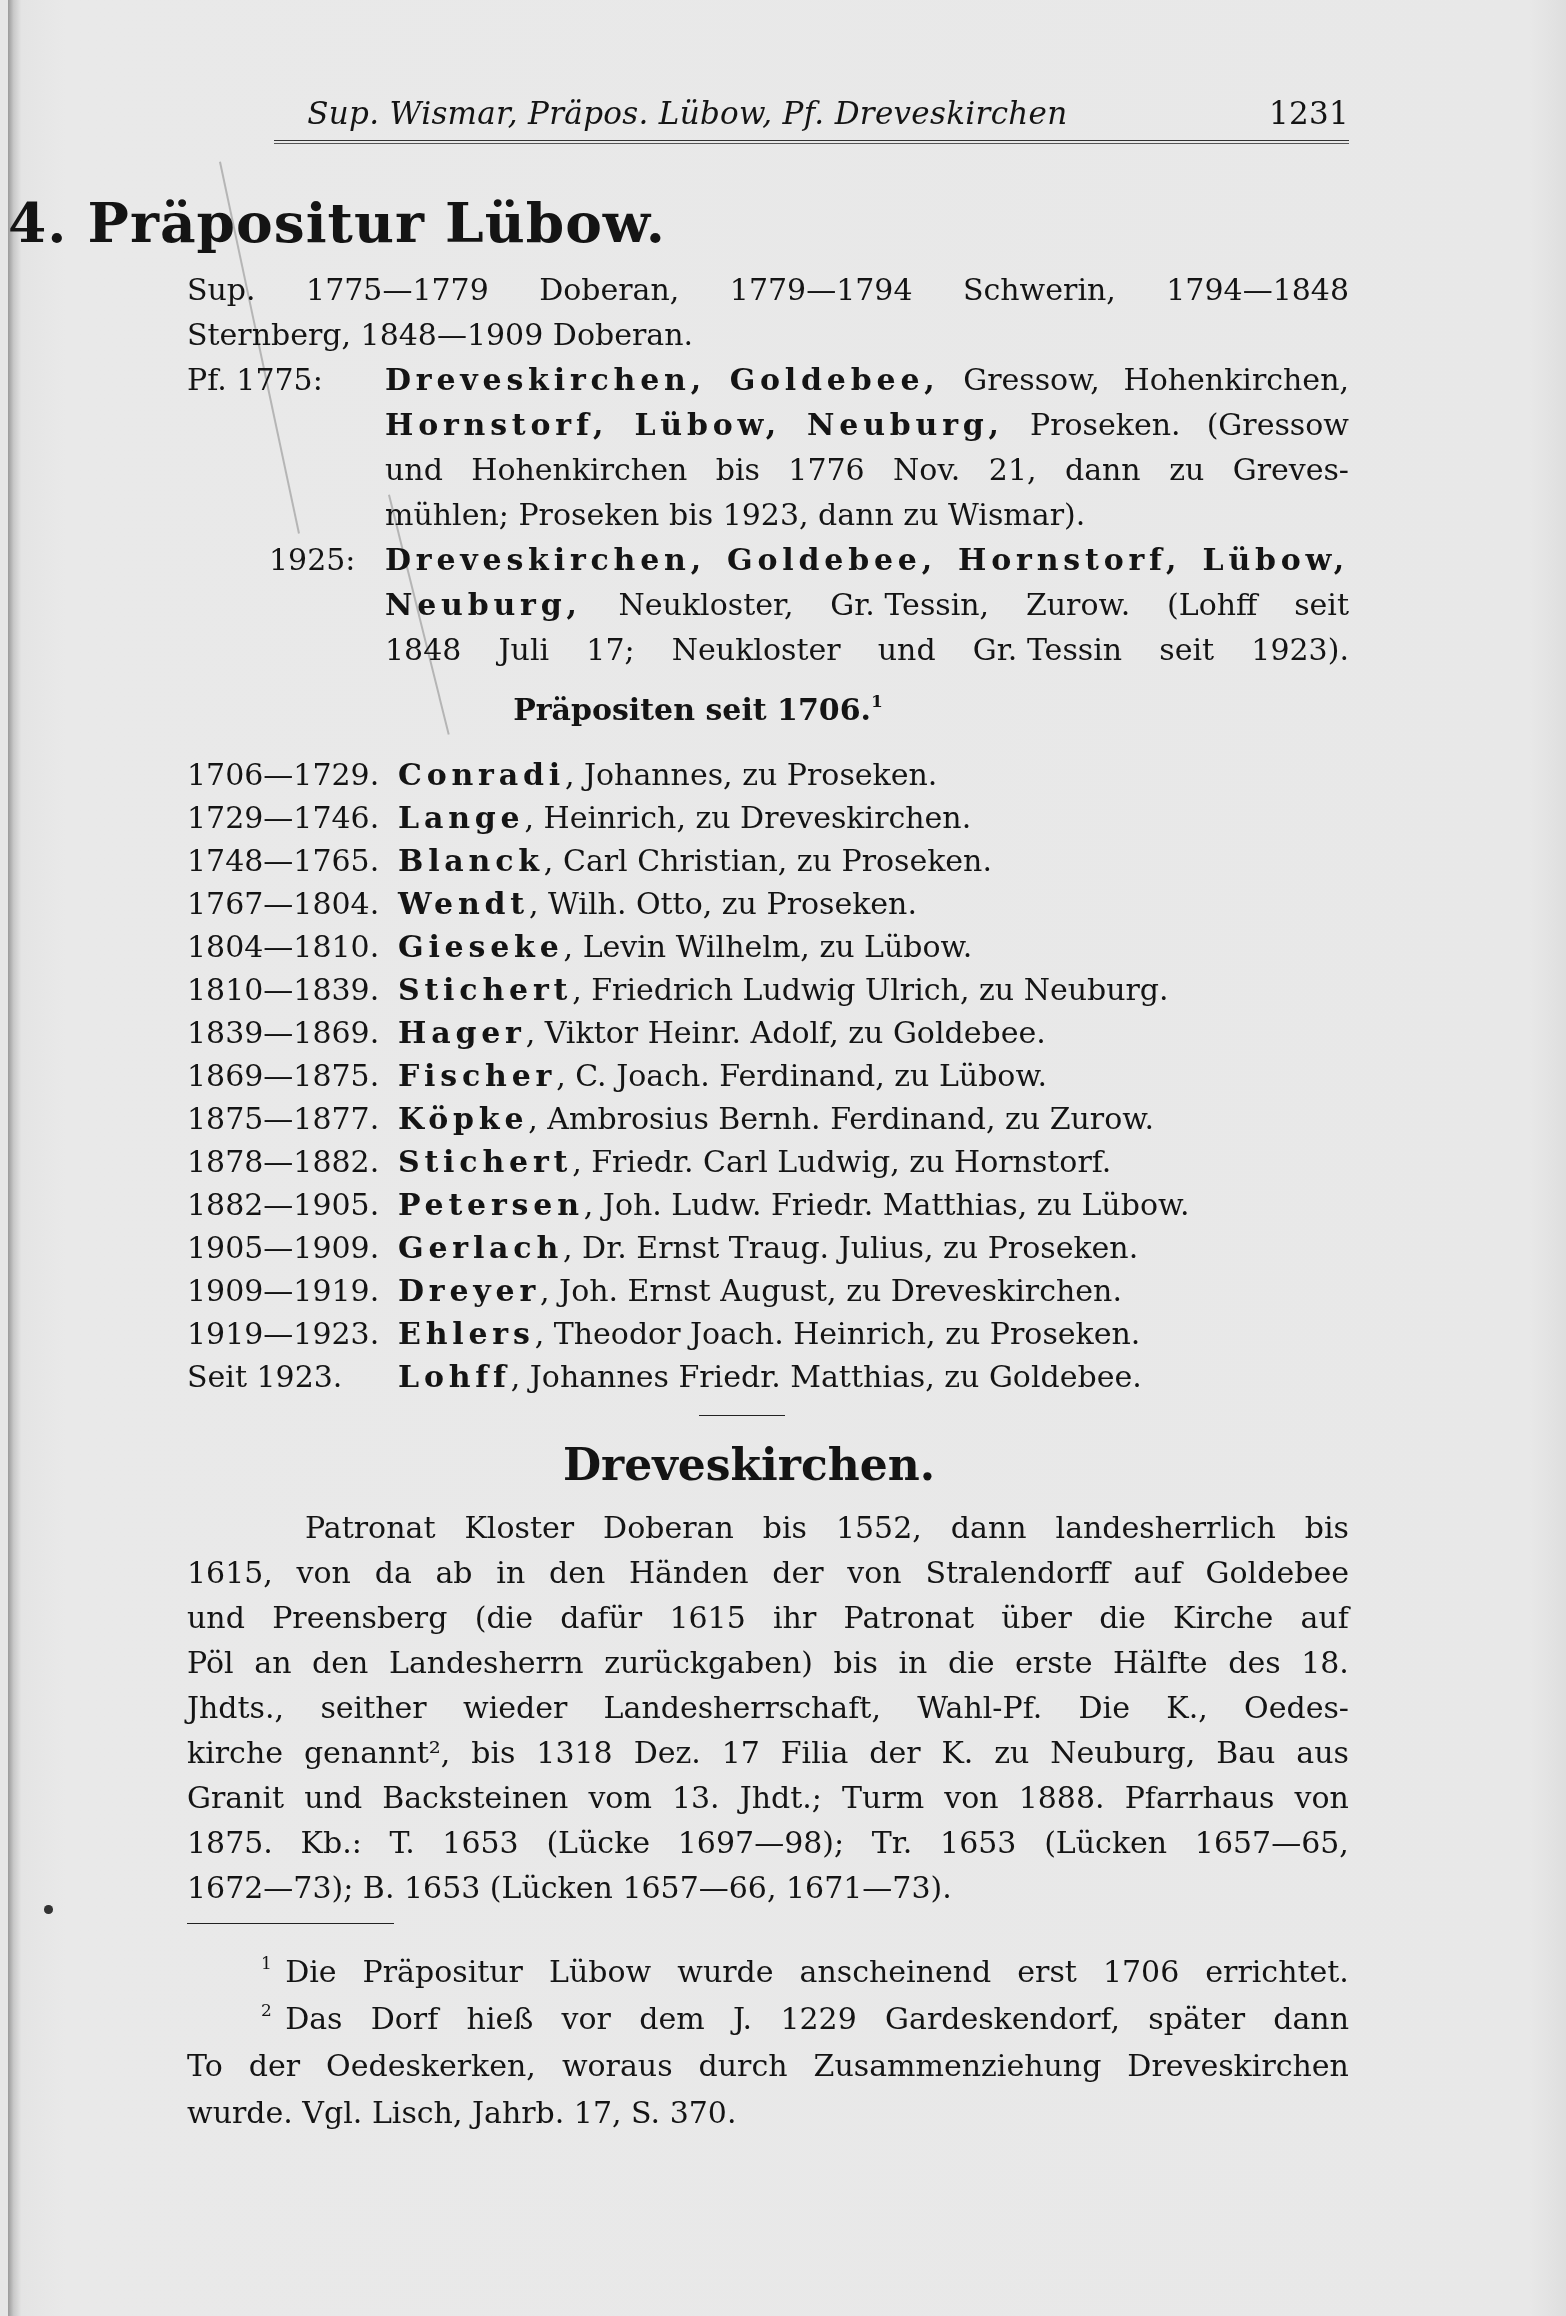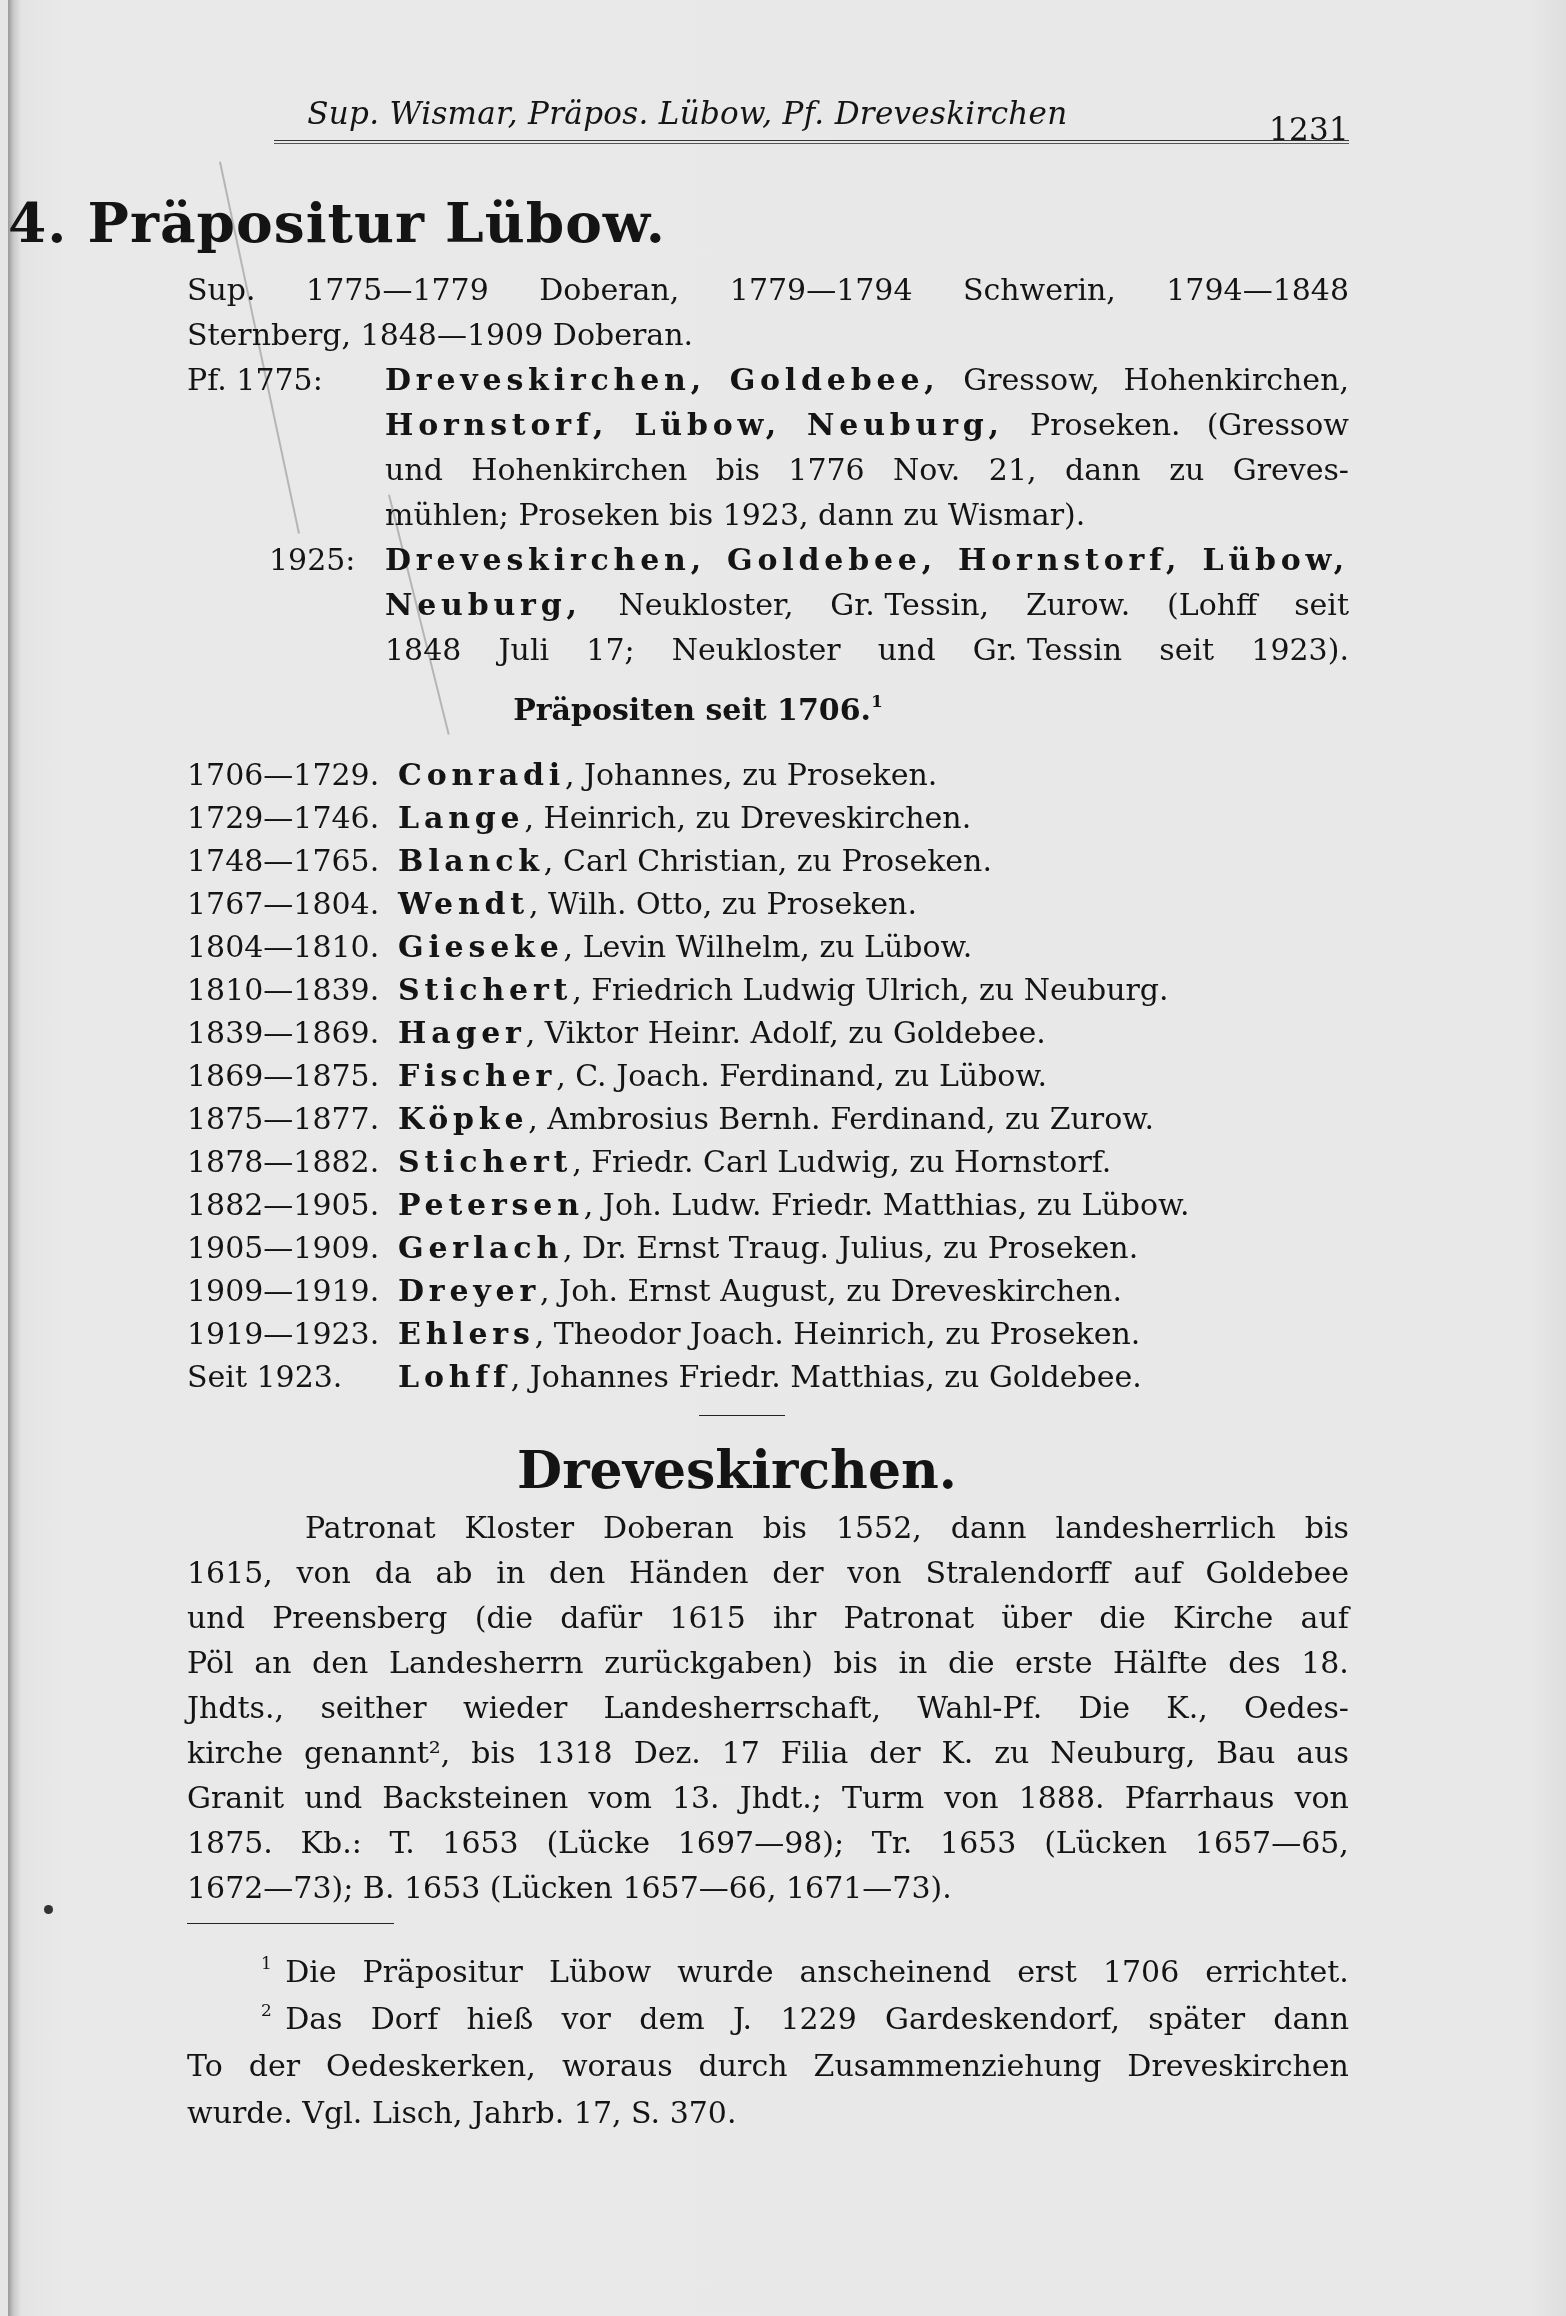--- a/index.html
+++ b/index.html
@@ -16,21 +16,21 @@
   }
   .crease {
     position: absolute; width: 1.9px; background: #8a8a8a; opacity: .55;
     transform-origin: top left;
   }
   .header {
     position: absolute; left: 285px; top: 95px; width: 1056px; height: 42px;
     font-size: 31px; font-style: italic; letter-spacing: 0.3px;
   }
   .header .running { position: absolute; left: 14.3px; top: 0; }
-  .header .pageno { position: absolute; right: 0; top: 16px; font-style: normal; }
+  .header .pageno { position: absolute; right: 0; top: 0; font-style: normal; }
   .header-rule {
     position: absolute; left: 266px; top: 140px; width: 1075px; height: 0;
     border-top: 1.9px solid #333; border-bottom: 1px solid #555; padding-top: 1.9px;
   }
   .title {
     position: absolute; left: 0; width: 1472px; top: 190px; text-align: left;
     font-size: 55px; font-weight: bold; letter-spacing: 1px;
   }
   .text { position: absolute; font-size: 30px; line-height: 45px; white-space: nowrap; }
   .just { display: flex; justify-content: space-between; }
@@ -39,22 +39,22 @@
     position: absolute; left: 0; width: 1380px; top: 692px; text-align: center;
     font-size: 30px; font-weight: bold;
   }
   sup { font-size: 17px; vertical-align: 13.3px; line-height: 0; }
   .list { position: absolute; left: 179px; top: 753px; width: 1141px; }
   .list .row { display: flex; height: 43px; font-size: 30px; line-height: 44px; white-space: nowrap; }
   .list .years { width: 211px; }
   .list .name { letter-spacing: 4.8px; font-weight: bold; }
   .divider { position: absolute; height: 0; border-top: 1.9px solid #222; }
   .section-title {
-    position: absolute; left: 4px; width: 1450px; top: 1439px; text-align: center;
-    font-size: 52px; font-weight: bold;
+    position: absolute; left: 16px; width: 1450px; top: 1439px; text-align: center;
+    font-size: 44px; font-weight: bold;
   }
   .para { position: absolute; left: 179px; width: 1162px; font-size: 30px; line-height: 45px; }
   .para .line { display: flex; justify-content: space-between; white-space: nowrap; }
   .para .line.last { justify-content: flex-start; }
   .fn { position: absolute; left: 179px; width: 1162px; font-size: 30px; line-height: 47px; }
   .fn .line { display: flex; justify-content: space-between; white-space: nowrap; }
   .fn .line.last { justify-content: flex-start; }
   .speck { position: absolute; background: #333; border-radius: 50%; }
 </style>
 </head>

